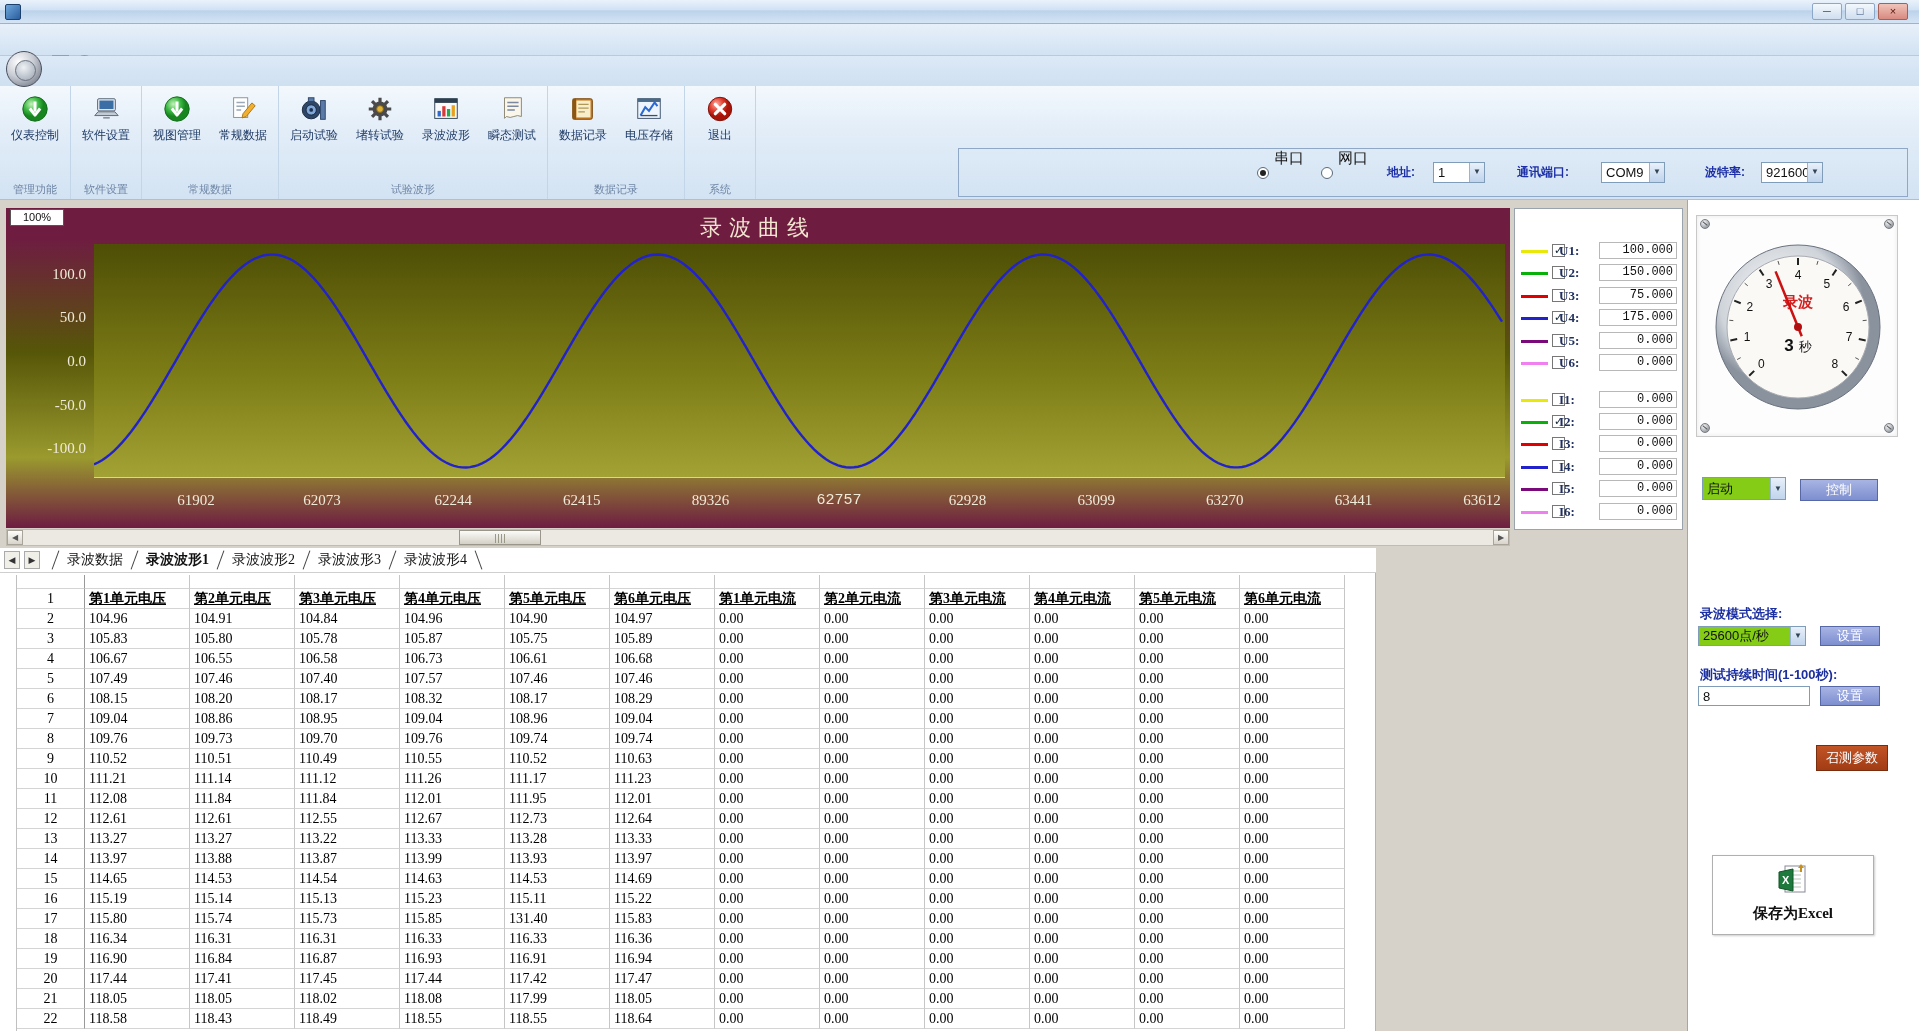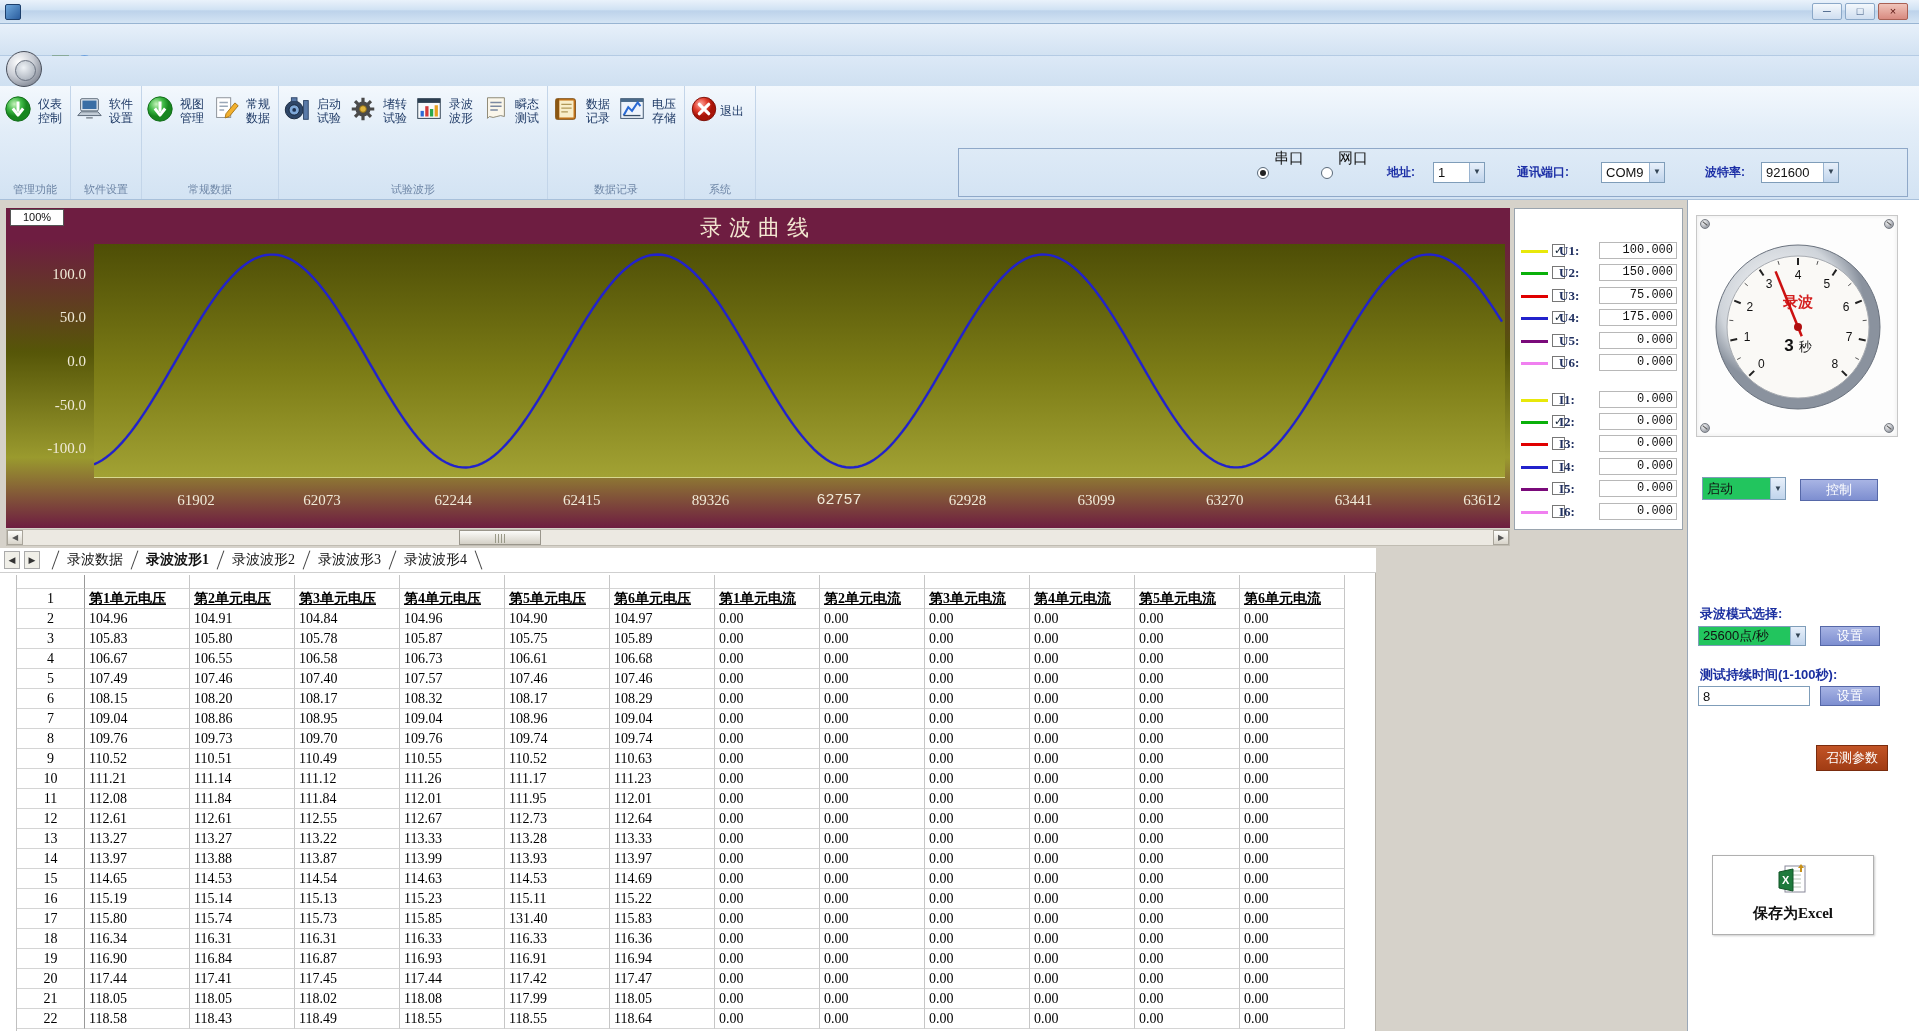--- a/index.html
+++ b/index.html
@@ -20,21 +20,21 @@
 #tabrow{position:absolute;left:0;top:56px;width:1919px;height:30px;background:linear-gradient(#dce9f7,#cfe0f1);}
 #ribbon-tab{position:absolute;left:66px;top:58px;width:92px;height:28px;background:linear-gradient(#fdfefe,#eaf2fa);border:1px solid #9db8d6;border-bottom:none;border-radius:4px 4px 0 0;text-align:center;line-height:26px;font-size:13px;color:#1e3c6e;}
 #opts{position:absolute;right:36px;top:63px;font-size:13px;color:#3a5a86;}
 #opts .c{font-size:9px;margin-left:3px;}
 #opt-help{position:absolute;right:10px;top:62px;width:16px;height:16px;border-radius:50%;background:linear-gradient(#e8eef6,#b8cce4);border:1px solid #8aa8c8;color:#456;font-size:10px;text-align:center;line-height:14px;}
 
 #ribbon{position:absolute;left:0;top:86px;width:1919px;height:114px;background:linear-gradient(#f3f8fd,#e2edf8 40%,#d3e3f3);border-bottom:1px solid #a8c0da;display:flex;align-items:stretch;}
 .rgroup{position:relative;display:flex;flex-direction:column;border-right:1px solid #c3d5e9;padding:7px 3px 17px;}
 .glabel{position:absolute;bottom:2px;left:0;right:0;text-align:center;font-size:11px;color:#6e86a6;}
 .rbtns{display:flex;gap:2px;}
-.rbtn{width:64px;display:flex;flex-direction:row;align-items:center;cursor:default;}
+.rbtn{width:64px;display:flex;flex-direction:column;align-items:center;cursor:default;}
 .ricon{width:32px;height:32px;margin-bottom:3px;display:flex;align-items:center;justify-content:center;}
 .rlabel{font-size:12px;color:#1f3a66;line-height:14px;text-align:center;}
 
 #comm{position:absolute;left:958px;top:148px;width:950px;height:49px;border:1px solid #8fa8c8;}
 #comm .lbl{position:absolute;top:15px;font-size:12px;font-weight:bold;color:#1c2fa6;}
 #comm .rlab{position:absolute;top:0;font-size:15px;color:#111;}
 .radio{position:absolute;top:18px;width:12px;height:12px;border:1px solid #5a6a7a;border-radius:50%;background:#fff;}
 .radio.sel::after{content:"";display:block;width:6px;height:6px;background:#222;border-radius:50%;margin:2px;}
 .combo{position:absolute;background:#fff;border:1px solid #7f9db9;font-size:13px;line-height:19px;height:21px;padding-left:4px;color:#111;top:13px;}
 .combo .carrow{position:absolute;right:0;top:0;bottom:0;width:15px;background:linear-gradient(#e8f0fa,#c0d4ec);border-left:1px solid #9ab4d0;color:#345;font-size:8px;text-align:center;line-height:18px;}
@@ -75,21 +75,21 @@
 .lcheck{position:absolute;left:37px;top:50%;margin-top:-7px;width:13px;height:13px;border:1px solid #777;background:#fff;font-size:11px;line-height:11px;text-align:center;color:#123;}
 .lname{position:absolute;left:44px;top:50%;margin-top:-8px;font-size:13px;font-weight:bold;color:#203060;font-family:"Liberation Serif","DejaVu Serif",serif;}
 .lval{position:absolute;left:84px;top:50%;margin-top:-9px;width:78px;height:17px;text-align:right;border:1px solid #b8b8b8;background:#fff;font-family:"Liberation Mono","DejaVu Sans Mono",monospace;font-size:12px;line-height:15px;padding-right:3px;color:#111;}
 
 #rightpanel{position:absolute;left:1687px;top:200px;width:232px;height:831px;background:#fff;border-left:1px solid #9aa8b8;}
 #gaugebox{position:absolute;left:8px;top:15px;width:202px;height:222px;background:#fdfdfd;border:1px solid #c8c8c8;box-shadow:inset 0 0 4px #e8e8e8;}
 #gauge-svg{position:absolute;left:17px;top:27px;}
 .screw{position:absolute;width:10px;height:10px;border-radius:50%;background:radial-gradient(circle at 35% 30%,#f8f8f8,#a0a4ac 70%,#70747c);border:1px solid #787c84;}
 .screw::after{content:"";position:absolute;left:1px;right:1px;top:3px;height:1px;background:#555;transform:rotate(40deg);}
 #screw-lt{left:3px;top:3px;}#screw-rt{right:3px;top:3px;}#screw-lb{left:3px;bottom:3px;}#screw-rb{right:3px;bottom:3px;}
-.pcombo{position:absolute;background:#22c55e;border:1px solid #7f9db9;font-size:13px;color:#111;padding-left:4px;}
+.pcombo{position:absolute;background:#84cc16;border:1px solid #7f9db9;font-size:13px;color:#111;padding-left:4px;}
 .pcombo .carrow{position:absolute;right:0;top:0;bottom:0;width:15px;background:linear-gradient(#e8f0fa,#c0d4ec);border-left:1px solid #9ab4d0;color:#345;font-size:8px;text-align:center;}
 .bluebtn{position:absolute;background:linear-gradient(#a8b4e4,#7d8ed0);border:1px solid #5668a8;color:#fff;font-size:13px;text-align:center;cursor:default;}
 .plabel{position:absolute;font-size:13px;font-weight:bold;color:#1b2fa0;white-space:nowrap;}
 #duration-input{position:absolute;background:#fff;border:1px solid #7f9db9;font-size:13px;padding-left:4px;color:#111;font-family:inherit;}
 #fetch-btn{position:absolute;background:linear-gradient(#c25426,#a13c14);border:1px solid #7a2c0e;color:#fff;font-size:13px;text-align:center;line-height:24px;cursor:default;}
 #excelbox{position:absolute;left:24px;top:655px;width:162px;height:80px;background:#fff;border:1px solid #b0b0b0;box-shadow:1px 1px 2px #ccc;text-align:center;padding-top:6px;cursor:default;}
 #excel-label{font-family:"Liberation Serif","DejaVu Serif",serif;font-size:15px;font-weight:bold;color:#111;margin-top:2px;}
 </style>
 </head>
 <body>
@@ -291,21 +291,21 @@
 <div id="comm">
   <div class="radio sel" style="left:298px"></div>
   <div class="rlab" style="left:315px">串口</div>
   <div class="radio" style="left:362px"></div>
   <div class="rlab" style="left:379px">网口</div>
   <div class="lbl" style="left:428px">地址:</div>
   <div class="combo" style="left:474px;width:52px"><span>1</span><span class="carrow">▼</span></div>
   <div class="lbl" style="left:558px">通讯端口:</div>
   <div class="combo" style="left:642px;width:64px"><span>COM9</span><span class="carrow">▼</span></div>
   <div class="lbl" style="left:746px">波特率:</div>
-  <div class="combo" style="left:802px;width:78px"><span>921600</span><span class="carrow">▼</span></div>
+  <div class="combo" style="left:802px;width:62px"><span>921600</span><span class="carrow">▼</span></div>
 </div>
 
 <div id="chart">
   <div id="chart-title">录波曲线</div>
   <div id="plot"></div>
   <svg id="wave-svg" width="1411" height="234" viewBox="0 0 1411 234">
     <polyline id="wave-line" fill="none" points="0,220.4 4,218.5 8,216.2 12,213.5 16,210.4 20,206.8 24,202.9 28,198.6 32,194.0 36,189.1 40,183.8 44,178.2 48,172.4 52,166.4 56,160.2 60,153.7 64,147.1 68,140.4 72,133.6 76,126.7 80,119.8 84,112.8 88,105.9 92,99.0 96,92.2 100,85.5 104,79.0 108,72.6 112,66.4 116,60.4 120,54.6 124,49.1 128,43.9 132,39.0 136,34.5 140,30.3 144,26.4 148,23.0 152,19.9 156,17.3 160,15.0 164,13.3 168,11.9 172,11.0 176,10.6 180,10.6 184,11.0 188,11.9 192,13.3 196,15.0 200,17.3 204,19.9 208,23.0 212,26.4 216,30.3 220,34.5 224,39.0 228,43.9 232,49.1 236,54.6 240,60.4 244,66.4 248,72.6 252,79.0 256,85.5 260,92.2 264,99.0 268,105.9 272,112.8 276,119.8 280,126.7 284,133.6 288,140.4 292,147.1 296,153.7 300,160.2 304,166.4 308,172.4 312,178.2 316,183.8 320,189.1 324,194.0 328,198.6 332,202.9 336,206.8 340,210.4 344,213.5 348,216.2 352,218.5 356,220.4 360,221.9 364,222.9 368,223.4 372,223.5 376,223.1 380,222.3 384,221.1 388,219.4 392,217.2 396,214.7 400,211.7 404,208.3 408,204.5 412,200.4 416,195.9 420,191.1 424,185.9 428,180.5 432,174.8 436,168.8 440,162.7 444,156.3 448,149.8 452,143.1 456,136.3 460,129.5 464,122.6 468,115.6 472,108.7 476,101.8 480,94.9 484,88.2 488,81.6 492,75.1 496,68.8 500,62.7 504,56.9 508,51.3 512,46.0 516,41.0 520,36.3 524,31.9 528,27.9 532,24.3 536,21.1 540,18.3 544,15.9 548,13.9 552,12.4 556,11.3 560,10.7 564,10.5 568,10.8 572,11.5 576,12.7 580,14.3 584,16.3 588,18.8 592,21.7 596,25.0 600,28.7 604,32.8 608,37.2 612,41.9 616,47.0 620,52.4 624,58.0 628,63.9 632,70.1 636,76.4 640,82.9 644,89.5 648,96.3 652,103.2 656,110.1 660,117.0 664,123.9 668,130.8 672,137.7 676,144.5 680,151.1 684,157.6 688,163.9 692,170.1 696,176.0 700,181.6 704,187.0 708,192.1 712,196.8 716,201.2 720,205.3 724,209.0 728,212.3 732,215.2 736,217.7 740,219.7 744,221.3 748,222.5 752,223.2 756,223.5 760,223.3 764,222.7 768,221.6 772,220.1 776,218.1 780,215.7 784,212.9 788,209.7 792,206.1 796,202.1 800,197.7 804,193.0 808,188.0 812,182.7 816,177.1 820,171.3 824,165.2 828,158.9 832,152.4 836,145.8 840,139.1 844,132.2 848,125.3 852,118.4 856,111.4 860,104.5 864,97.7 868,90.9 872,84.2 876,77.7 880,71.3 884,65.2 888,59.2 892,53.5 896,48.1 900,42.9 904,38.1 908,33.6 912,29.5 916,25.7 920,22.3 924,19.3 928,16.8 932,14.6 936,12.9 940,11.7 944,10.9 948,10.5 952,10.6 956,11.1 960,12.1 964,13.6 968,15.5 972,17.8 976,20.5 980,23.6 984,27.2 988,31.1 992,35.4 996,40.0 1000,44.9 1004,50.2 1008,55.8 1012,61.6 1016,67.6 1020,73.8 1024,80.3 1028,86.9 1032,93.6 1036,100.4 1040,107.3 1044,114.2 1048,121.2 1052,128.1 1056,135.0 1060,141.8 1064,148.5 1068,155.0 1072,161.4 1076,167.6 1080,173.6 1084,179.4 1088,184.9 1092,190.1 1096,195.0 1100,199.5 1104,203.7 1108,207.6 1112,211.0 1116,214.1 1120,216.7 1124,219.0 1128,220.7 1132,222.1 1136,223.0 1140,223.4 1144,223.4 1148,223.0 1152,222.1 1156,220.7 1160,219.0 1164,216.7 1168,214.1 1172,211.0 1176,207.6 1180,203.7 1184,199.5 1188,195.0 1192,190.1 1196,184.9 1200,179.4 1204,173.6 1208,167.6 1212,161.4 1216,155.0 1220,148.5 1224,141.8 1228,135.0 1232,128.1 1236,121.2 1240,114.2 1244,107.3 1248,100.4 1252,93.6 1256,86.9 1260,80.3 1264,73.8 1268,67.6 1272,61.6 1276,55.8 1280,50.2 1284,44.9 1288,40.0 1292,35.4 1296,31.1 1300,27.2 1304,23.6 1308,20.5 1312,17.8 1316,15.5 1320,13.6 1324,12.1 1328,11.1 1332,10.6 1336,10.5 1340,10.9 1344,11.7 1348,12.9 1352,14.6 1356,16.8 1360,19.3 1364,22.3 1368,25.7 1372,29.5 1376,33.6 1380,38.1 1384,42.9 1388,48.1 1392,53.5 1396,59.2 1400,65.2 1404,71.3 1408,77.7" stroke="#2222cc" stroke-width="2.4"></polyline>
   </svg>
 <div class="ytick" style="top: 56.7px;">100.0</div>
     <div class="ytick" style="top: 100.35px;">50.0</div>

